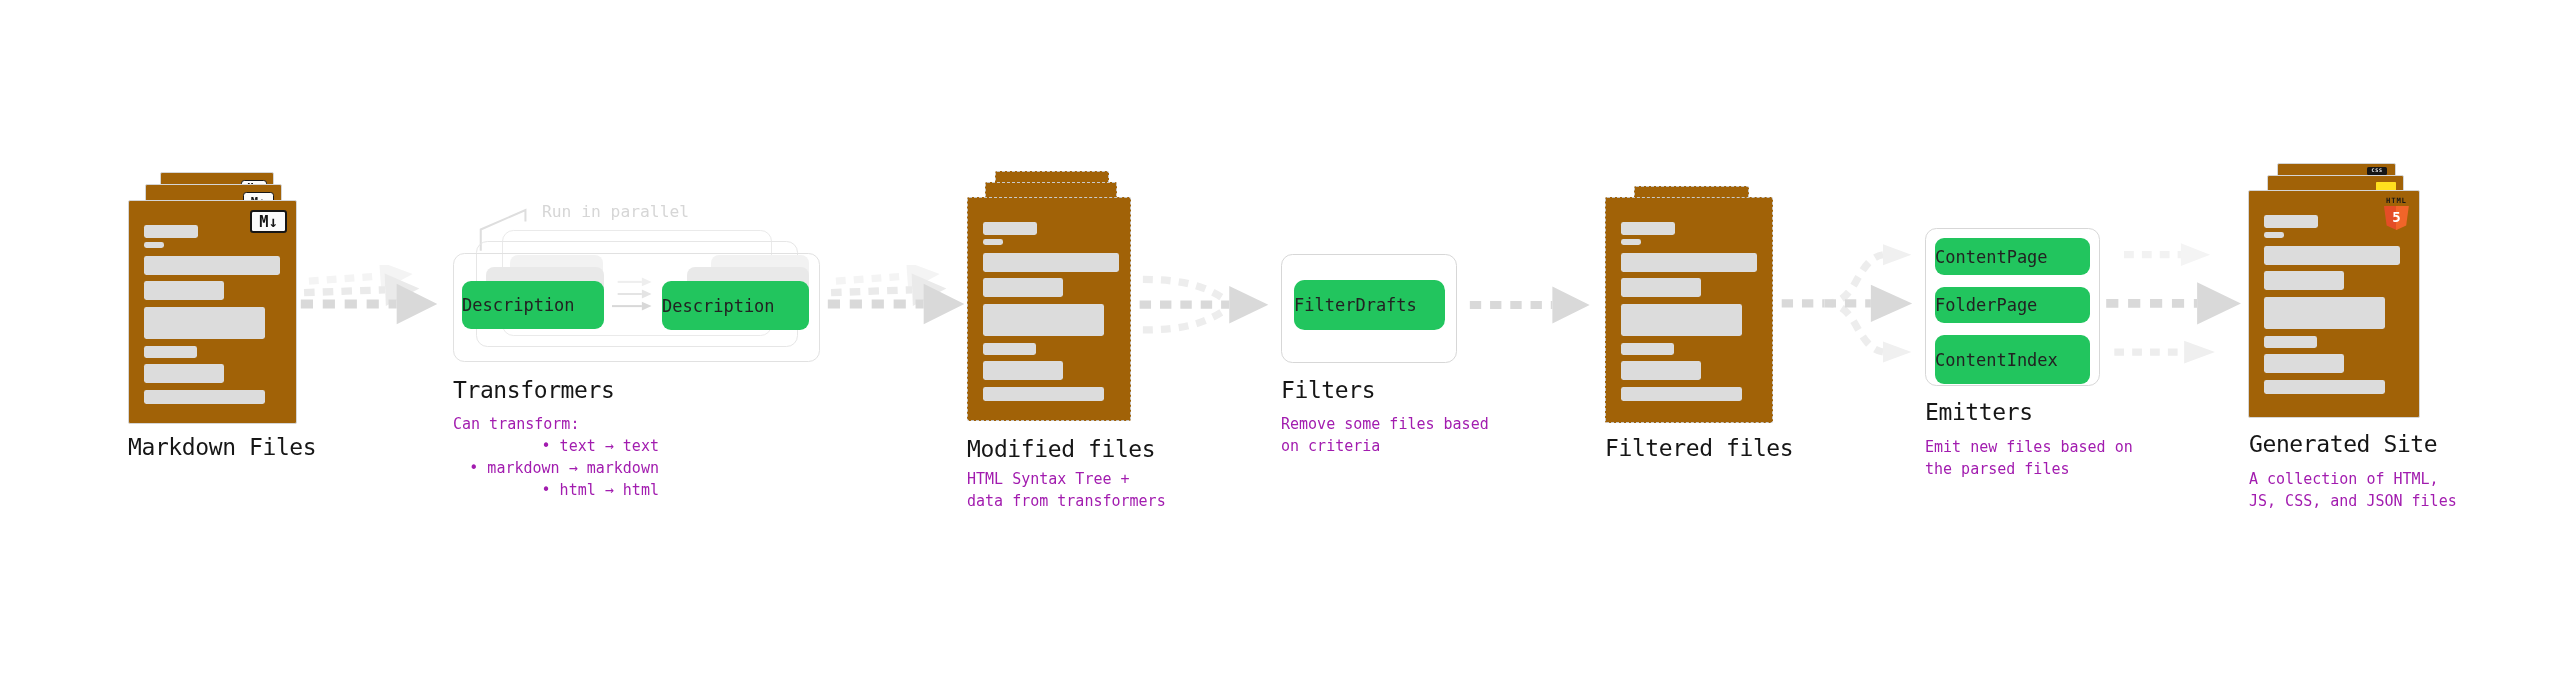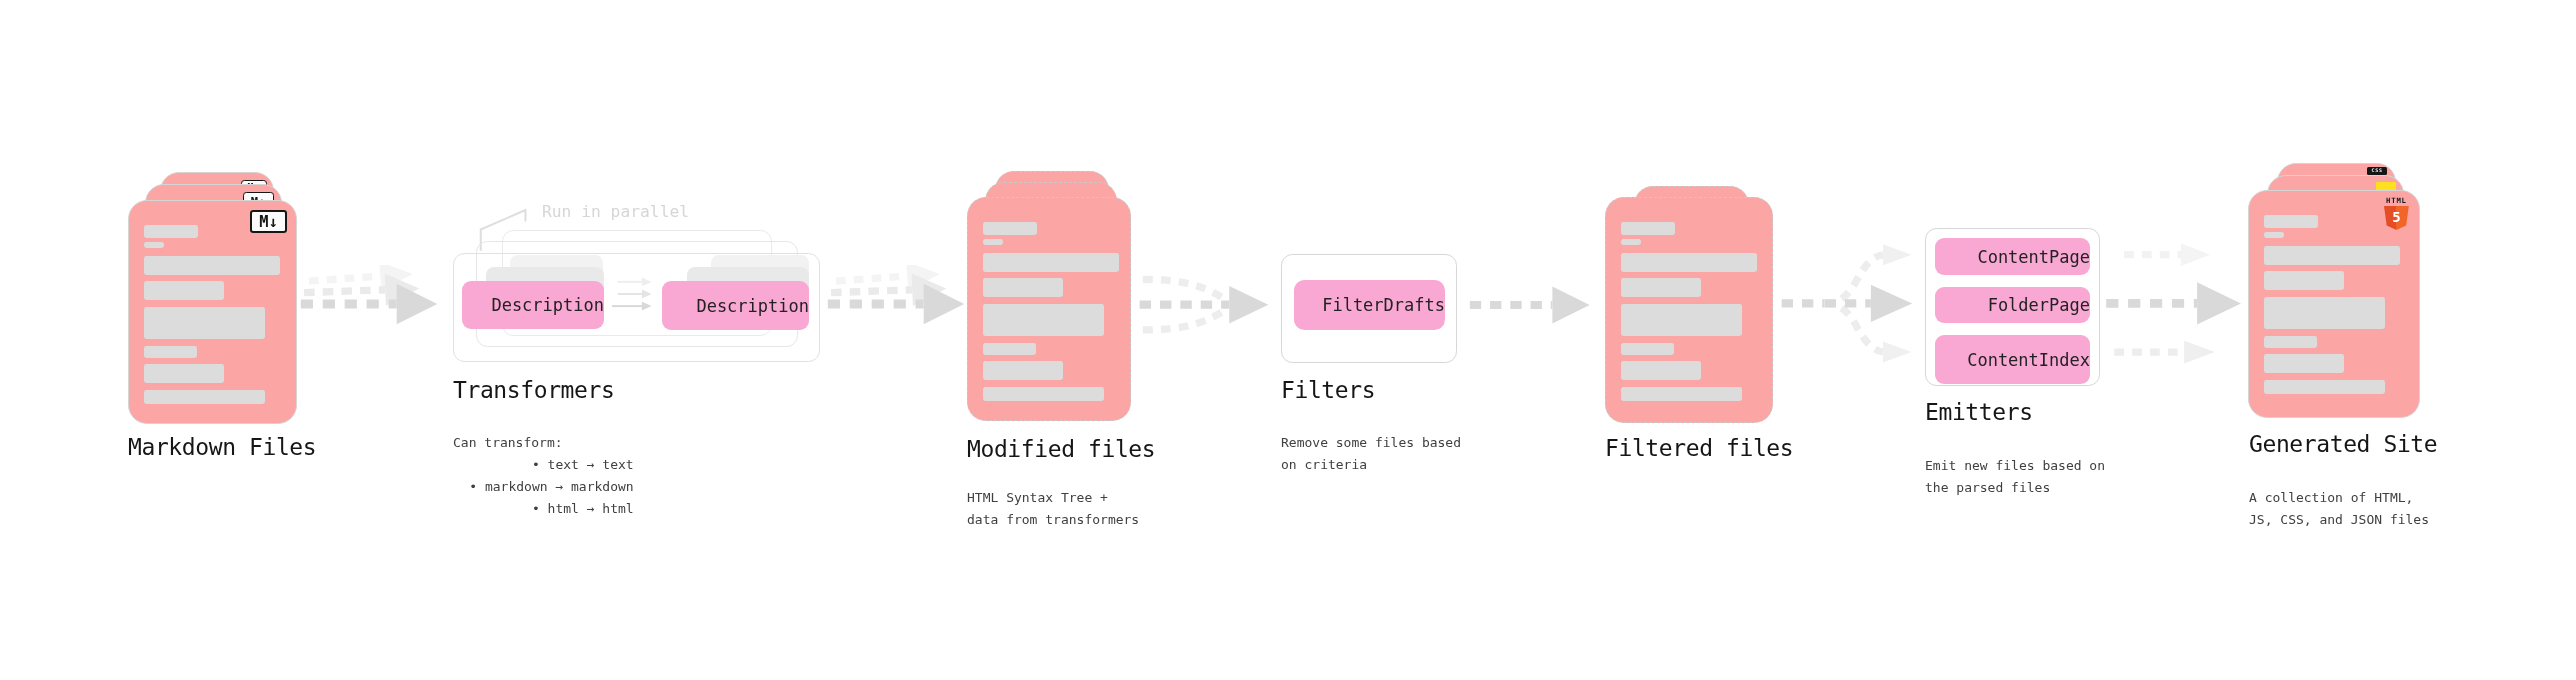--- a/index.html
+++ b/index.html
@@ -1,39 +1,39 @@
 <!DOCTYPE html>
 <html style="font-size:13px"><head>
 <meta charset="utf-8">
 <style>
   html,body{margin:0;padding:0;background:#ffffff;}
   #stage{position:relative;width:2576px;height:681px;background:#ffffff;overflow:hidden;
          font-family:"DejaVu Sans Mono","Liberation Mono",monospace;color:#1c1c1c;}
 
   
-  .file-card{position:absolute;background:#fca5a5;border:1.6px solid #d5d5d5;border-radius:19px;box-sizing:border-box;}
+  .file-card{position:absolute;background:#a16207;border:1.6px solid #d5d5d5;border-radius:2px;box-sizing:border-box;}
   .file-card.dashed{border:1.6px dashed #c9c9c9;}
   .bars{position:absolute;left:15.4px;top:24.4px;display:flex;flex-direction:column;align-items:flex-start;}
   .bar{background:#dcdcdc;border-radius:2.4px;}
 
   
   .md-icon{position:absolute;background:#fbfbfb;border:2.4px solid #161616;border-radius:3.3px;
            display:flex;align-items:center;justify-content:center;font-weight:bold;color:#161616;box-sizing:border-box;}
 
   
   .outline-box{position:absolute;border:1.6px solid #e3e3e3;border-radius:11.4px;background:transparent;box-sizing:border-box;}
   .solid-box{position:absolute;border:1.6px solid #d7d7d7;border-radius:11.4px;background:#ffffff;box-sizing:border-box;}
-  .chip{position:absolute;background:#f9a8d4;border-radius:9px;display:flex;align-items:center;justify-content:flex-end;
+  .chip{position:absolute;background:#22c55e;border-radius:9px;display:flex;align-items:center;justify-content:flex-start;
         font-size:17px;color:#222;}
   .ghost1{position:absolute;background:#e9e9e9;border-radius:8.1px;}
   .ghost2{position:absolute;background:#f2f2f2;border-radius:8.1px;}
 
   
   .ttl{position:absolute;font-size:23px;color:#161616;white-space:nowrap;letter-spacing:-0.4px;}
-  .sub{position:absolute;font-size:13px;line-height:22px;color:#404040;white-space:nowrap;margin-top:19px;}
+  .sub{position:absolute;font-size:15px;line-height:22px;color:#a21caf;white-space:nowrap;}
   .sub .indent{padding-left:16.3px;text-align:right;}
   .note{position:absolute;font-size:16.3px;color:#d6d6d6;white-space:nowrap;}
 
   .abs{position:absolute;}
 
   
   .css-badge{position:absolute;display:flex;flex-direction:column;align-items:center;}
   .css-pill{width:19.5px;height:7.3px;background:#161616;border-radius:1.6px;color:#fff;font-size:4.9px;line-height:7.3px;
             text-align:center;font-weight:bold;letter-spacing:0.8px;}
   .css-bar{width:19.5px;height:3.3px;background:#2361e8;border-radius:0.8px;margin-top:0.8px;}

